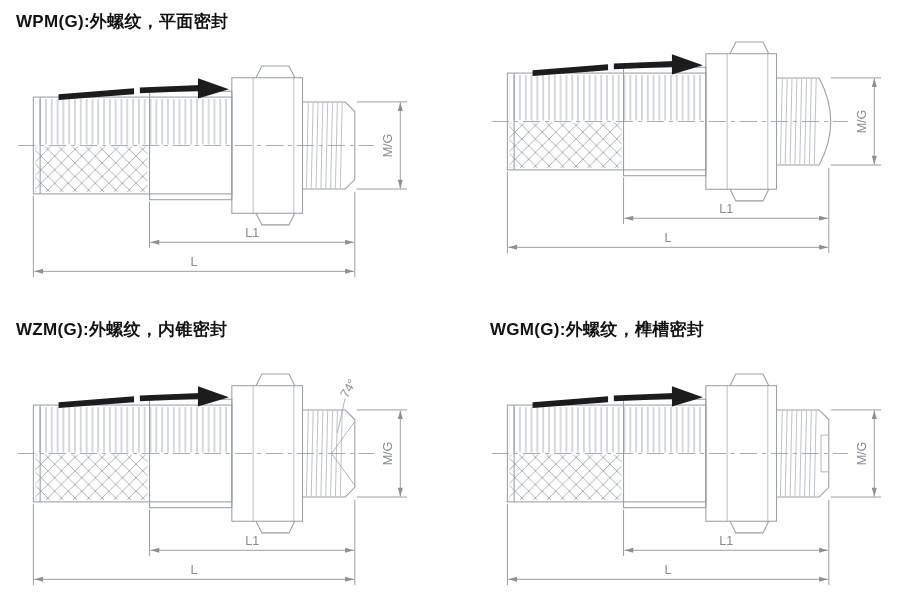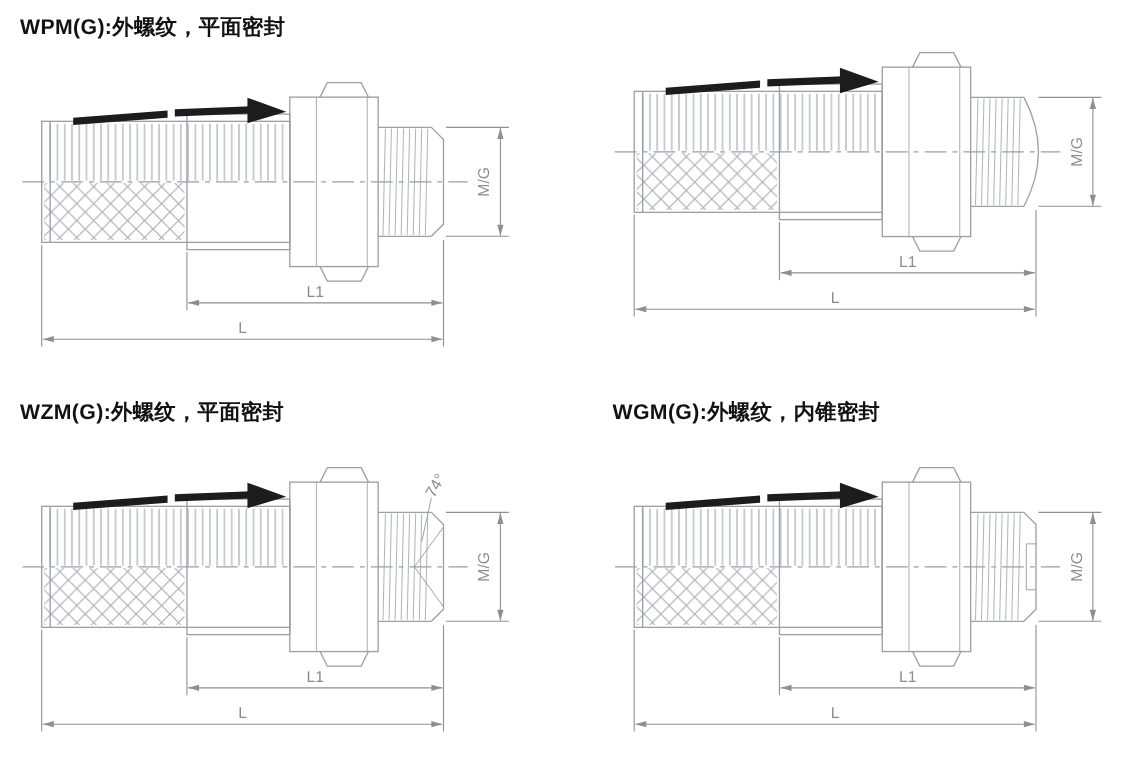--- a/index.html
+++ b/index.html
@@ -114,35 +114,35 @@
     <svg class="drawing" viewBox="0 0 440 260">
       <use href="#fitting-body"></use>
       <path d="M342,70 Q366,115 342,160" fill="none" stroke="#98a0a8" stroke-width="1.1"></path>
       <text transform="rotate(-90 390 115)" x="390" y="115" text-anchor="middle">M/G</text>
       <text x="246" y="210" text-anchor="middle">L1</text>
       <text x="186" y="240" text-anchor="middle">L</text>
     </svg>
   </section>
 
   <section class="panel">
-    <h2 class="title">WZM(G):外螺纹，平面密封</h2>
+    <h2 class="title">WZM(G):外螺纹，内锥密封</h2>
     <svg class="drawing" viewBox="0 0 440 260">
       <use href="#fitting-body"></use>
       <path d="M342,70 L352,80 L352,150 L342,160" fill="none" stroke="#98a0a8" stroke-width="1.1"></path>
       <path d="M352,82 L328,115 L352,148" fill="none" stroke="#98a0a8" stroke-width="0.8"></path>
       <line x1="342" y1="58" x2="334" y2="94" stroke="#98a0a8" stroke-width="0.8"></line>
       <text transform="rotate(-60 349 50)" x="349" y="50" text-anchor="middle">74°</text>
       <text transform="rotate(-90 390 115)" x="390" y="115" text-anchor="middle">M/G</text>
       <text x="246" y="210" text-anchor="middle">L1</text>
       <text x="186" y="240" text-anchor="middle">L</text>
     </svg>
   </section>
 
   <section class="panel right">
-    <h2 class="title">WGM(G):外螺纹，内锥密封</h2>
+    <h2 class="title">WGM(G):外螺纹，榫槽密封</h2>
     <svg class="drawing" viewBox="0 0 440 260">
       <use href="#fitting-body"></use>
       <path d="M342,70 L352,80 L352,150 L342,160" fill="none" stroke="#98a0a8" stroke-width="1.1"></path>
       <path d="M344,96 L352,96 M344,134 L352,134 M344,96 L344,134" fill="none" stroke="#98a0a8" stroke-width="0.8"></path>
       <text transform="rotate(-90 390 115)" x="390" y="115" text-anchor="middle">M/G</text>
       <text x="246" y="210" text-anchor="middle">L1</text>
       <text x="186" y="240" text-anchor="middle">L</text>
     </svg>
   </section>
 

